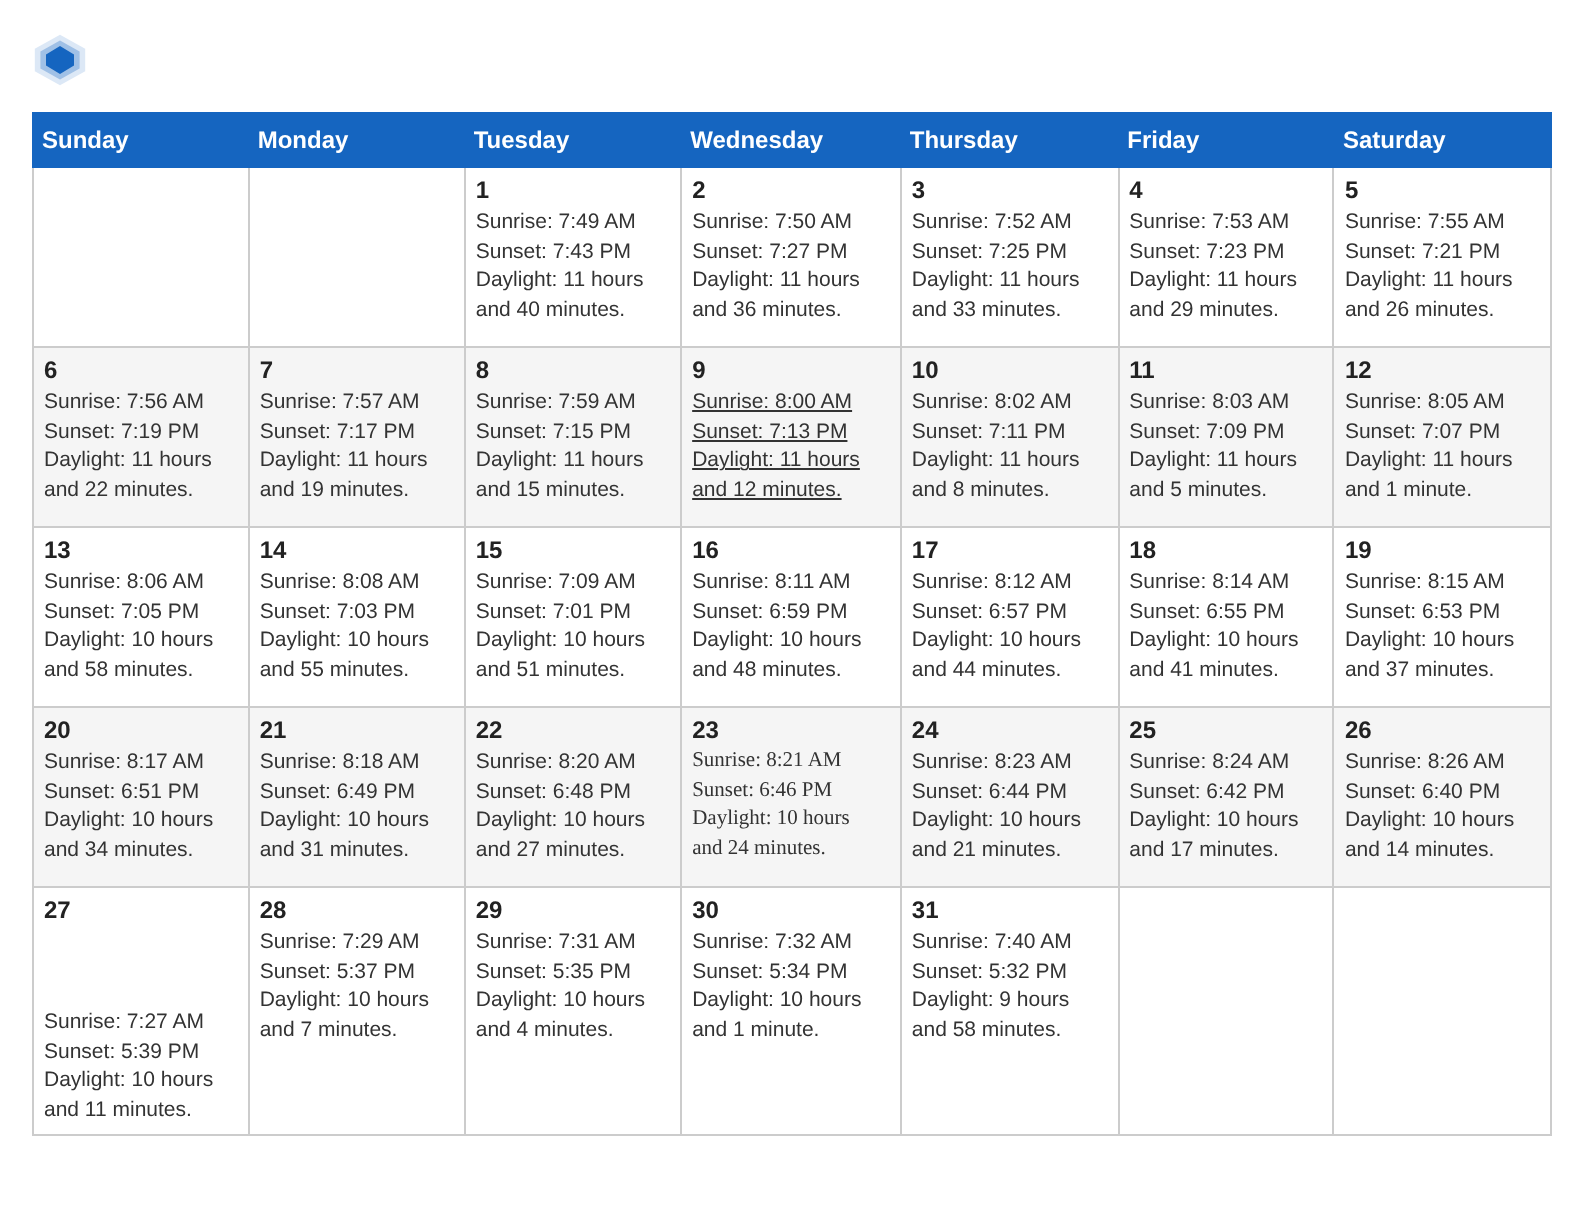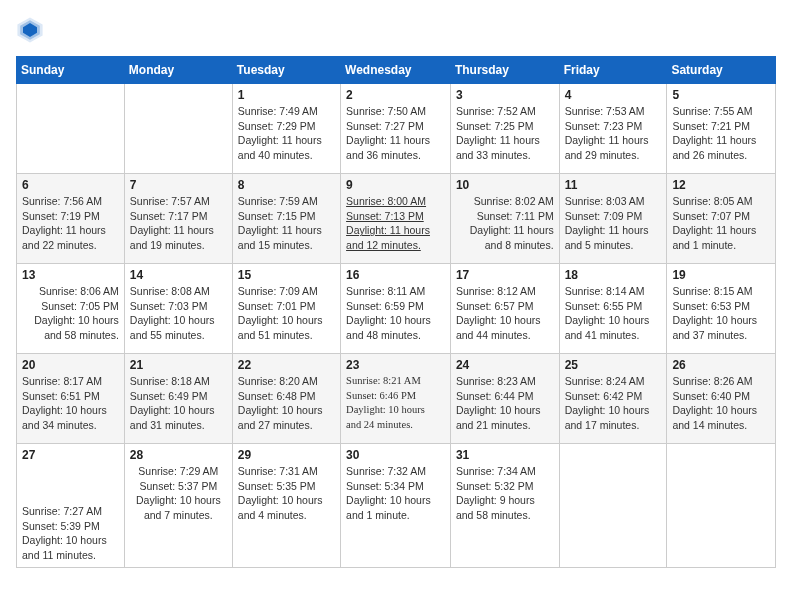--- a/index.html
+++ b/index.html
@@ -126,21 +126,21 @@
         <th>Saturday</th>
       </tr>
   </thead>
   <tbody id="calendar-body">
   <tr>
         <td class="empty-cell"></td>
         <td class="empty-cell"></td>
         <td>
           <div class="day-number">1</div>
           <div class="day-info" style="white-space: pre-line;">Sunrise: 7:49 AM
-Sunset: 7:29 PM
+Sunset: 7:43 PM
 Daylight: 11 hours
 and 40 minutes.</div>
         </td>
         <td>
           <div class="day-number">2</div>
           <div class="day-info" style="white-space: pre-line;">Sunrise: 7:50 AM
 Sunset: 7:27 PM
 Daylight: 11 hours
 and 36 minutes.</div>
         </td>
@@ -190,21 +190,21 @@
         </td>
         <td>
           <div class="day-number">9</div>
           <div class="day-info" style="white-space: pre-line; text-decoration: underline;">Sunrise: 8:00 AM
 Sunset: 7:13 PM
 Daylight: 11 hours
 and 12 minutes.</div>
         </td>
         <td>
           <div class="day-number">10</div>
-          <div class="day-info" style="white-space: pre-line; text-align: right;">Sunrise: 8:02 AM
+          <div class="day-info" style="white-space: pre-line;">Sunrise: 8:02 AM
 Sunset: 7:11 PM
 Daylight: 11 hours
 and 8 minutes.</div>
         </td>
         <td>
           <div class="day-number">11</div>
           <div class="day-info" style="white-space: pre-line;">Sunrise: 8:03 AM
 Sunset: 7:09 PM
 Daylight: 11 hours
 and 5 minutes.</div>
@@ -213,21 +213,21 @@
           <div class="day-number">12</div>
           <div class="day-info" style="white-space: pre-line;">Sunrise: 8:05 AM
 Sunset: 7:07 PM
 Daylight: 11 hours
 and 1 minute.</div>
         </td>
       </tr>
       <tr>
         <td>
           <div class="day-number">13</div>
-          <div class="day-info" style="white-space: pre-line; text-align: right;">Sunrise: 8:06 AM
+          <div class="day-info" style="white-space: pre-line;">Sunrise: 8:06 AM
 Sunset: 7:05 PM
 Daylight: 10 hours
 and 58 minutes.</div>
         </td>
         <td>
           <div class="day-number">14</div>
           <div class="day-info" style="white-space: pre-line;">Sunrise: 8:08 AM
 Sunset: 7:03 PM
 Daylight: 10 hours
 and 55 minutes.</div>
@@ -322,42 +322,42 @@
       <tr>
         <td>
           <div class="day-number">27</div>
           <div class="day-info" style="white-space: pre-line; margin-top: 42px;">Sunrise: 7:27 AM
 Sunset: 5:39 PM
 Daylight: 10 hours
 and 11 minutes.</div>
         </td>
         <td>
           <div class="day-number">28</div>
-          <div class="day-info" style="white-space: pre-line; text-align: center;">Sunrise: 7:29 AM
+          <div class="day-info" style="white-space: pre-line;">Sunrise: 7:29 AM
 Sunset: 5:37 PM
 Daylight: 10 hours
 and 7 minutes.</div>
         </td>
         <td>
           <div class="day-number">29</div>
           <div class="day-info" style="white-space: pre-line;">Sunrise: 7:31 AM
 Sunset: 5:35 PM
 Daylight: 10 hours
 and 4 minutes.</div>
         </td>
         <td>
           <div class="day-number">30</div>
           <div class="day-info" style="white-space: pre-line;">Sunrise: 7:32 AM
 Sunset: 5:34 PM
 Daylight: 10 hours
 and 1 minute.</div>
         </td>
         <td>
           <div class="day-number">31</div>
-          <div class="day-info" style="white-space: pre-line;">Sunrise: 7:34 AM
+          <div class="day-info" style="white-space: pre-line;">Sunrise: 7:40 AM
 Sunset: 5:32 PM
 Daylight: 9 hours
 and 58 minutes.</div>
         </td>
         <td class="empty-cell"></td>
         <td class="empty-cell"></td>
       </tr>
     </tbody>
 </table>
 

